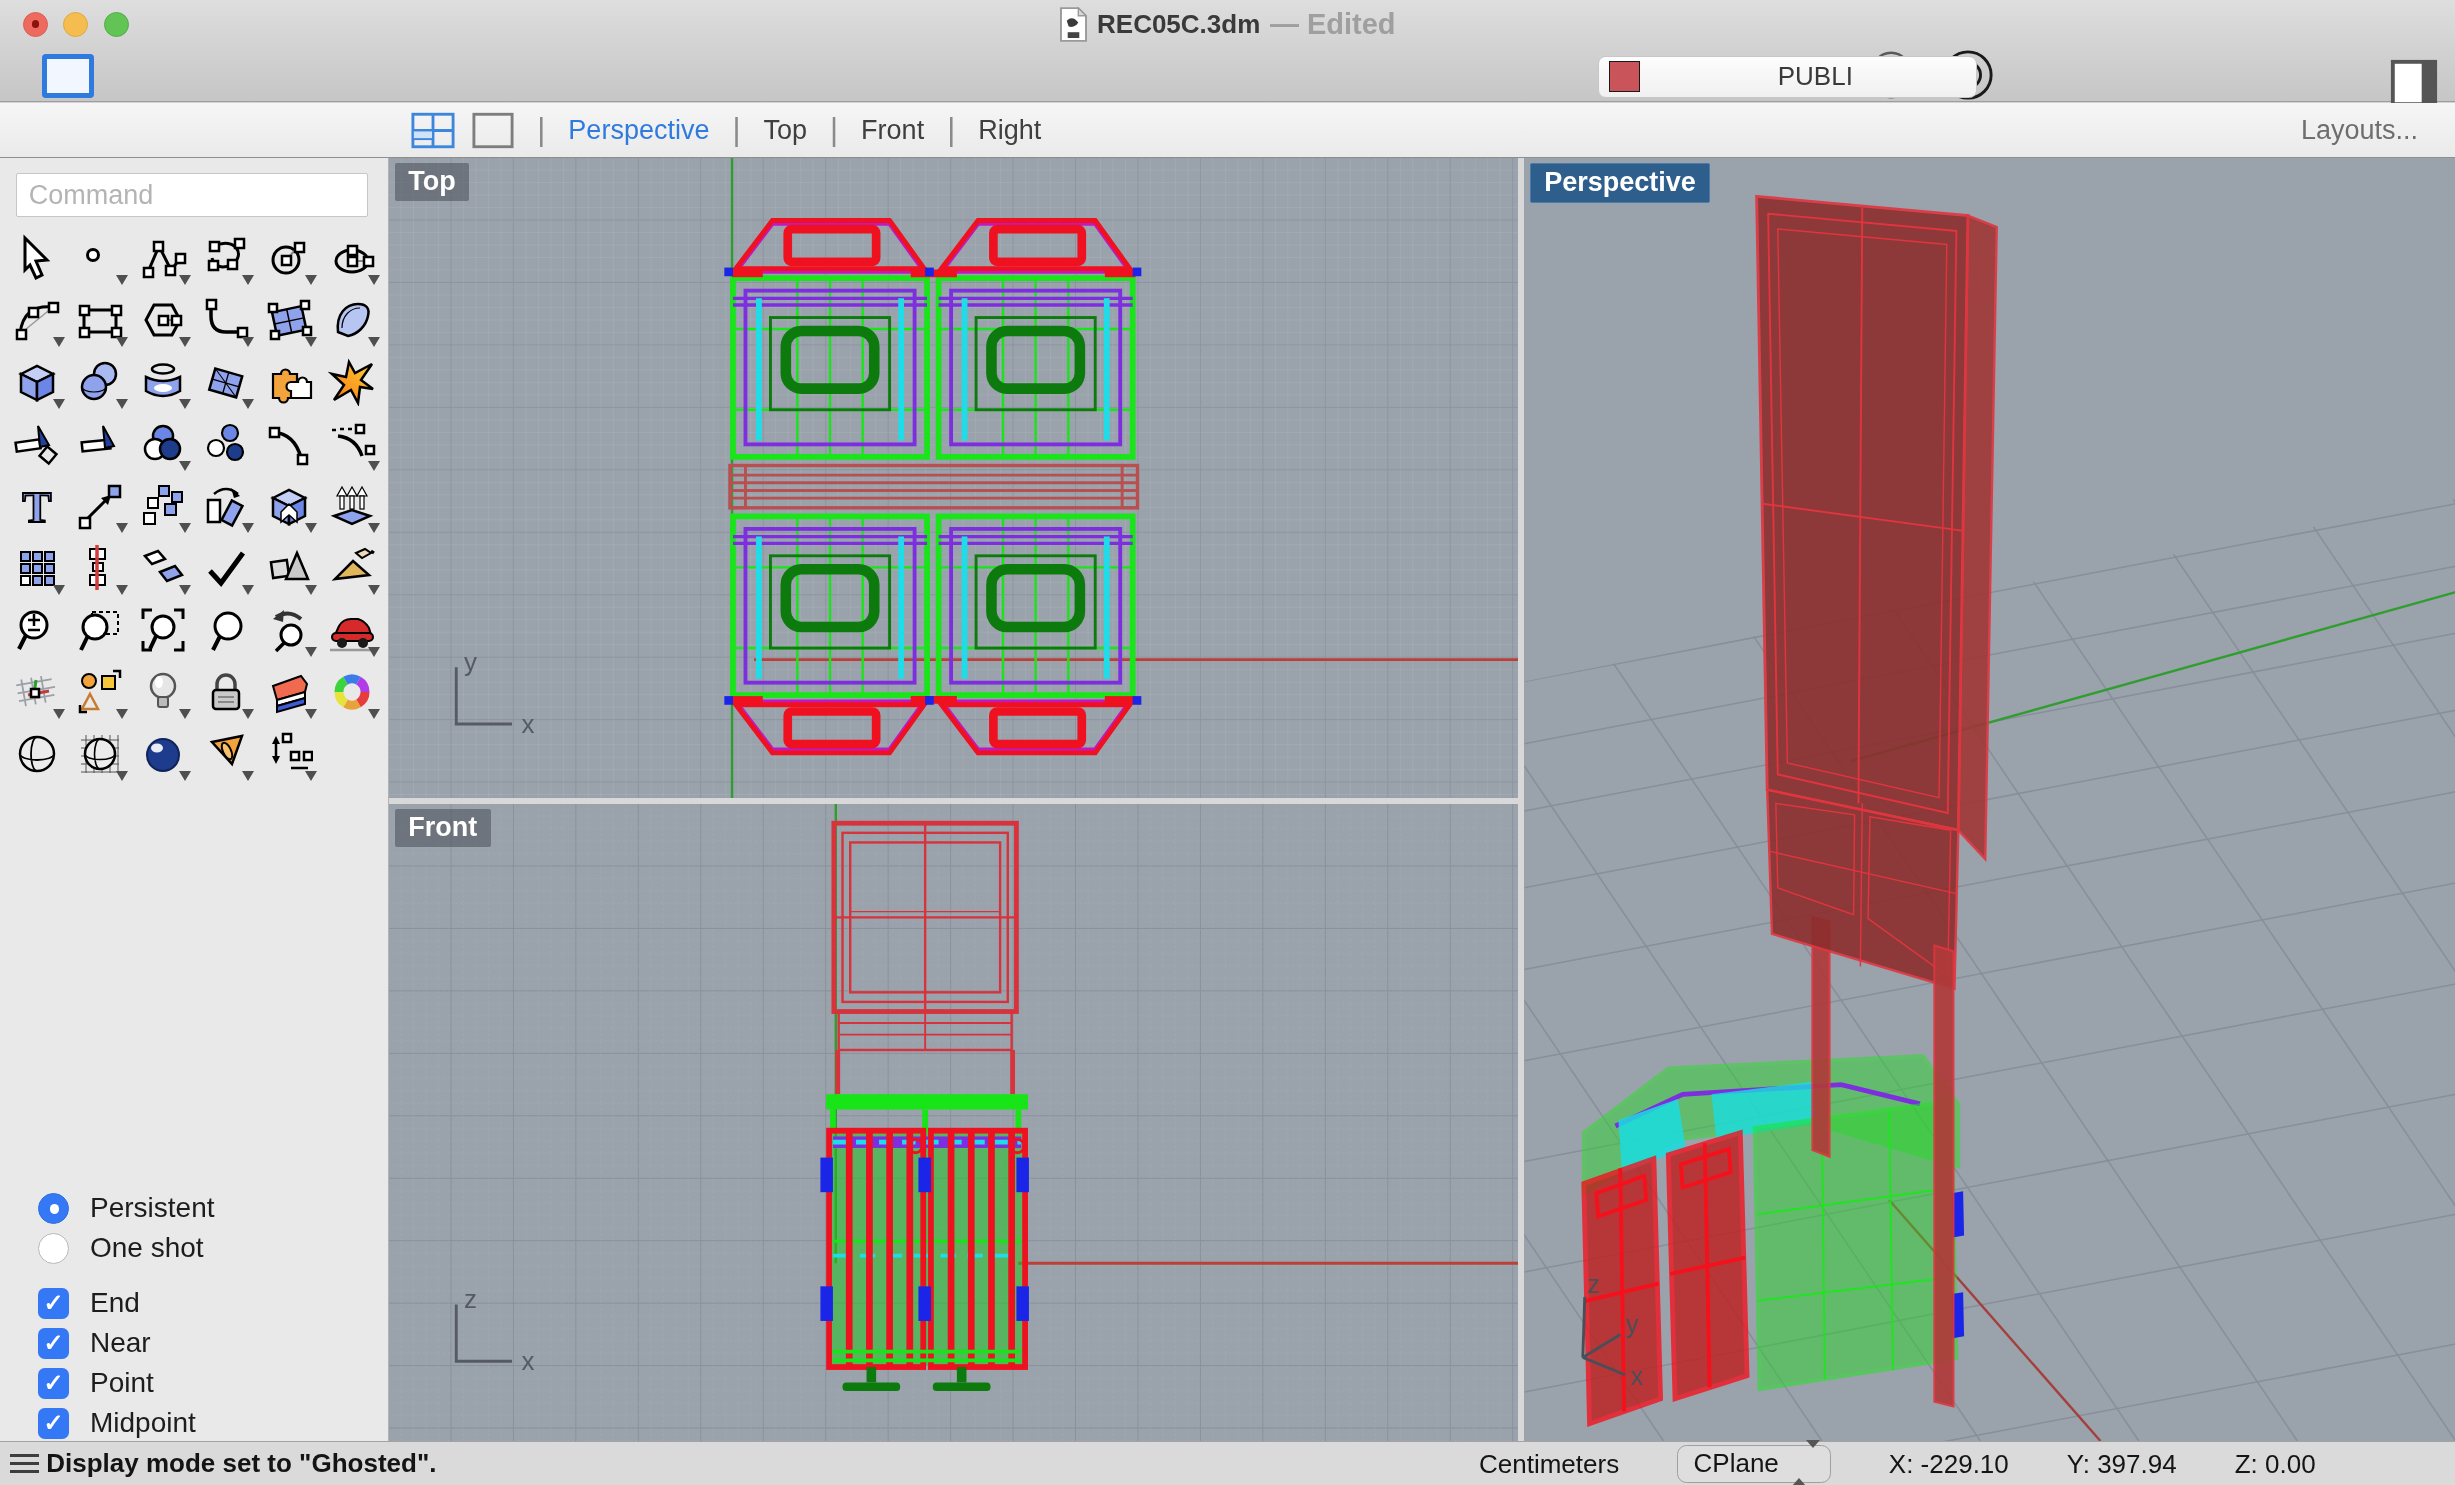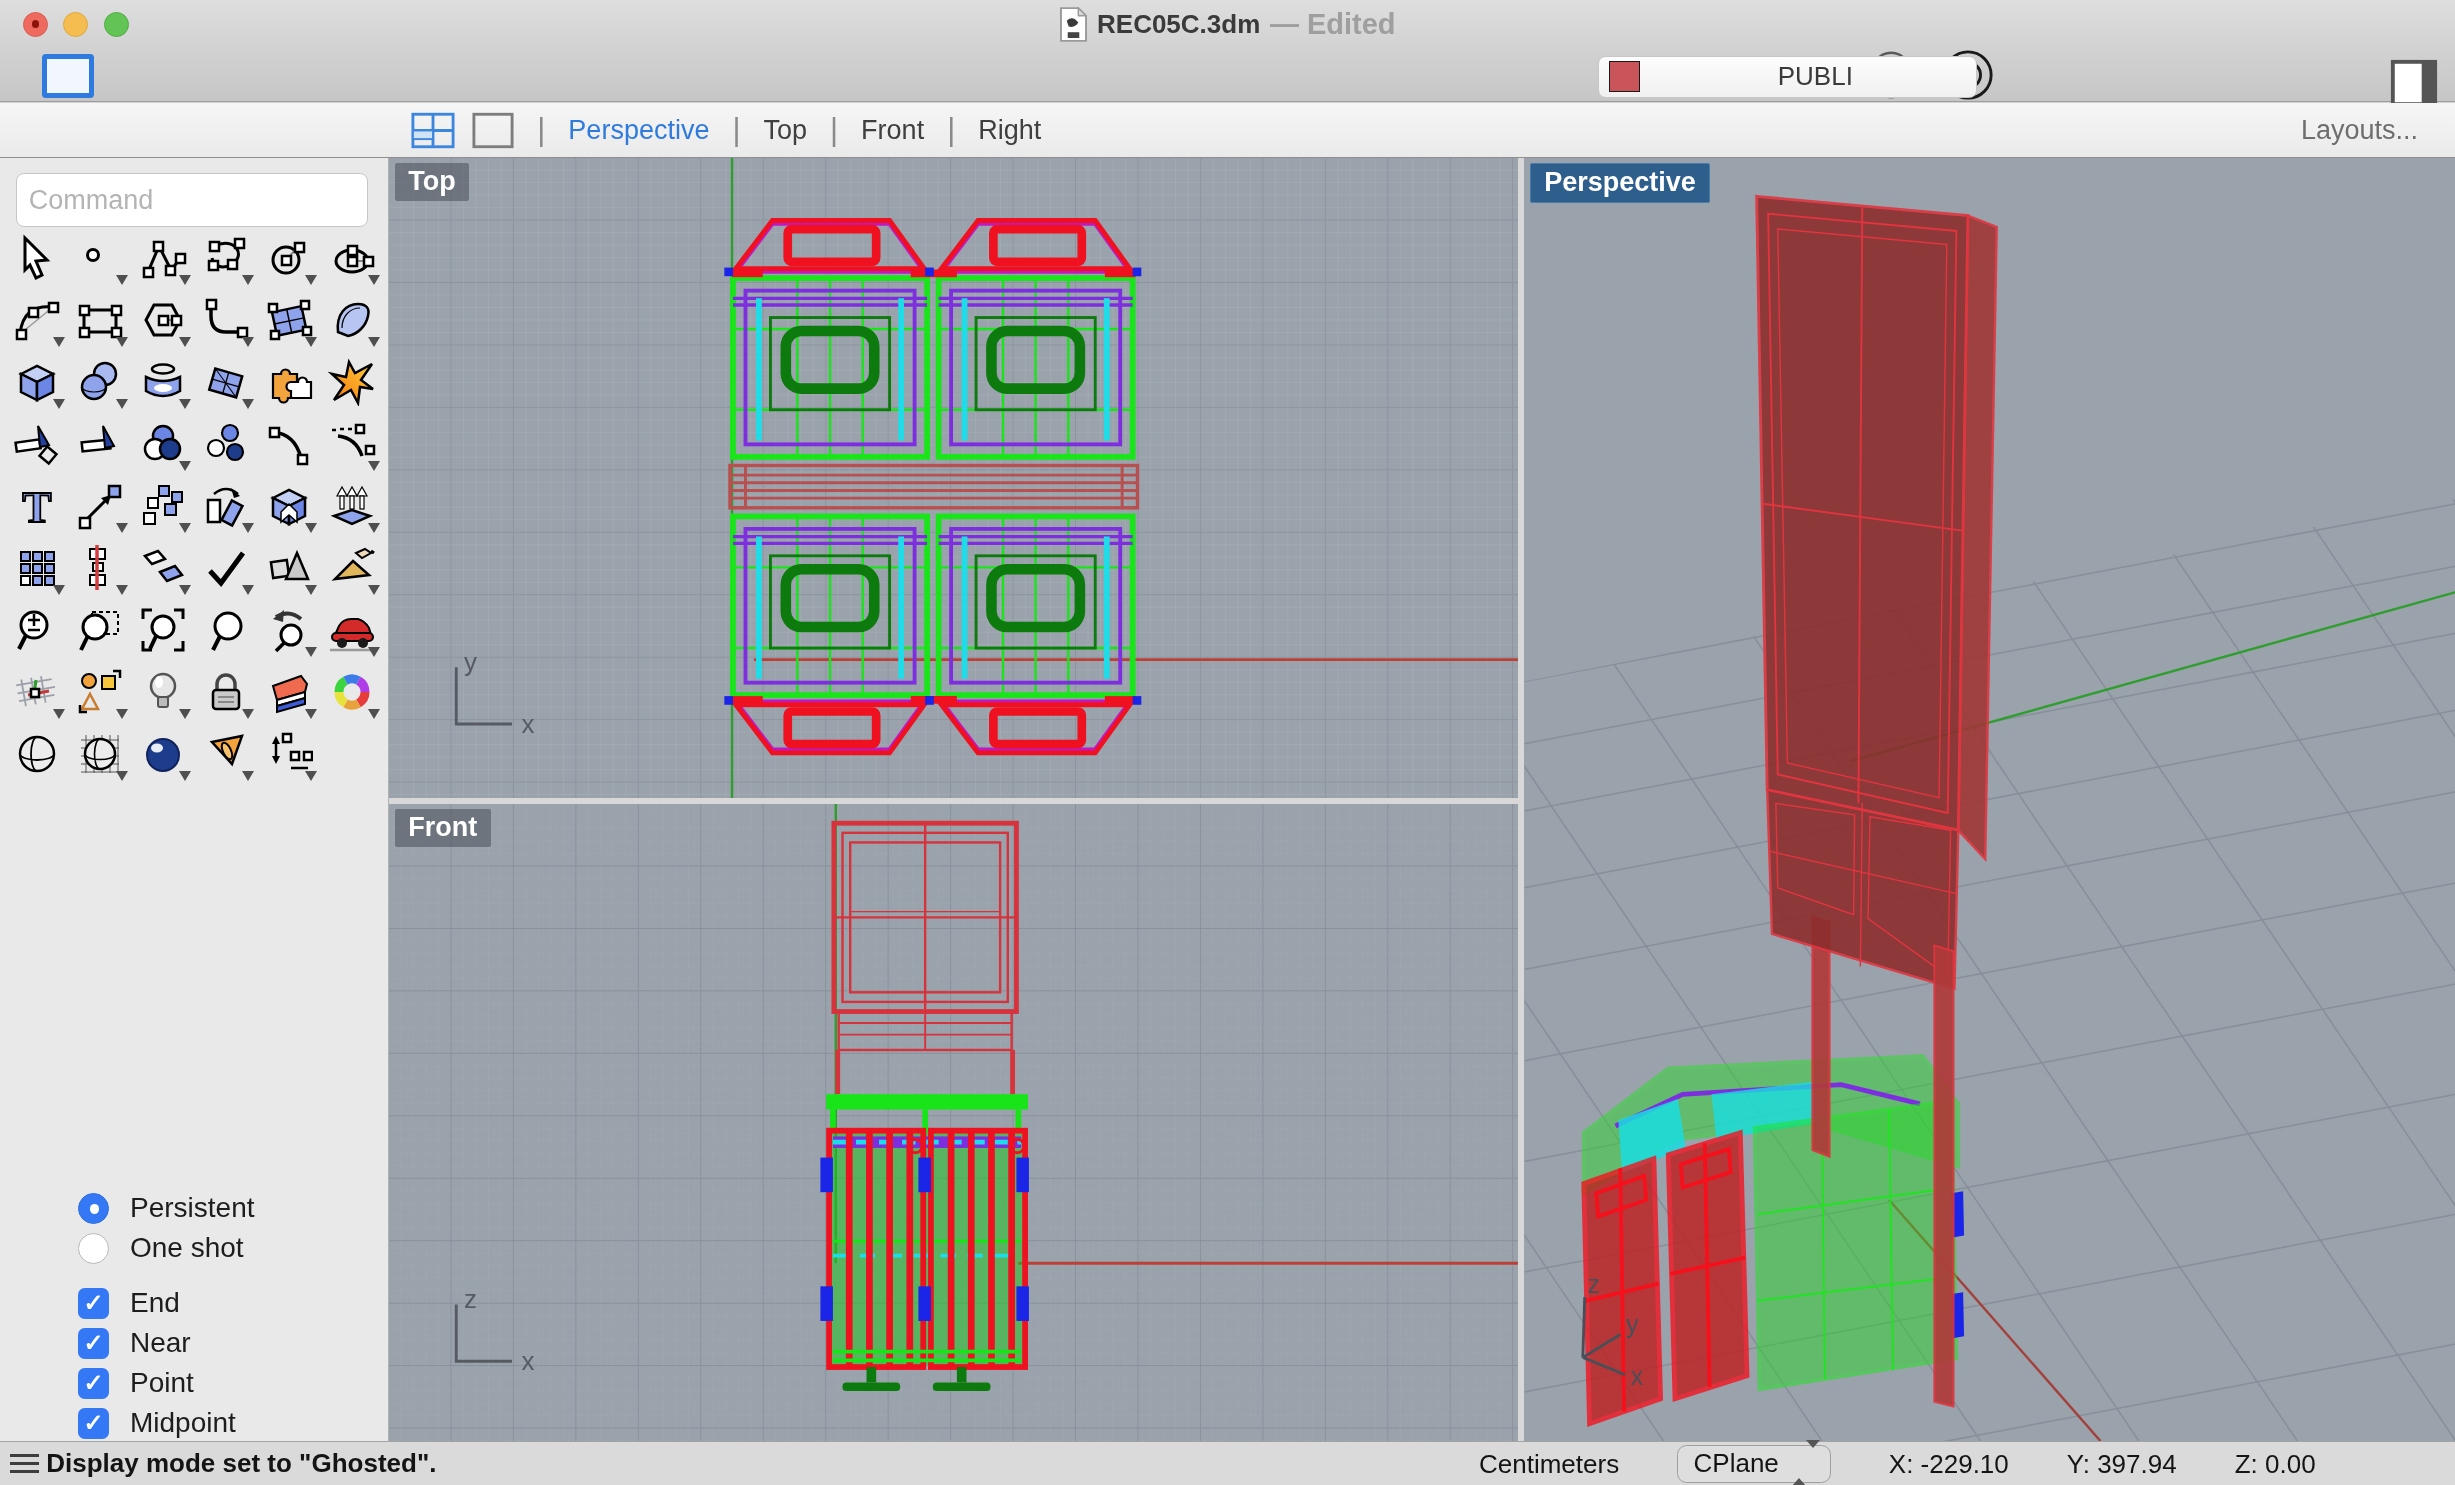--- a/index.html
+++ b/index.html
@@ -38,33 +38,33 @@
     display:flex; align-items:center; }
   #tabbar .pane-icons { display:flex; gap:17.3px; margin-left:411px; align-items:center; }
   .tab-sep { color:#8a8a8a; font-size:31px; margin:0 23px; }
   .vtab { font-size:27px; color:#3f3f3f; }
   .vtab.active { color:#2f7ade; }
   #layouts { position:absolute; right:38px; font-size:27px; color:#6e6e6e; }
 
   
   #sidebar { position:absolute; left:0; top:158px; width:389px; height:1283px;
     background:#e9e9e9; border-right:1px solid #b2b2b2; }
-  #cmd { position:absolute; left:16.3px; top:15.4px; width:352px; height:54px; background:#ffffff;
-    border:1.9px solid #c6c6c6; border-radius:8px; font-size:27px; color:#333; padding:0 11.5px;
+  #cmd { position:absolute; left:16.3px; top:15.4px; width:352px; height:44px; background:#ffffff;
+    border:1.9px solid #c6c6c6; border-radius:2px; font-size:27px; color:#333; padding:0 11.5px;
     font-family:"Liberation Sans", sans-serif; }
   #cmd::placeholder { color:#b4b4b4; }
   #palette { position:absolute; left:5.8px; top:69px; width:380px;
     display:grid; grid-template-columns:repeat(6,63px); grid-auto-rows:62px; }
   .tool-cell { position:relative; width:63px; height:62px; display:flex; align-items:center; justify-content:center; }
   .tool-cell svg { width:48px; height:48px; }
   .dd { position:absolute; right:3.8px; bottom:3.8px; width:0; height:0;
     border-left:6.7px solid transparent; border-right:6.7px solid transparent; border-top:10.6px solid #4f4f4f; }
 
   
-  #osnap { position:absolute; left:0; top:1030px; width:441px;padding-left:40px; }
+  #osnap { position:absolute; left:0; top:1030px; width:441px; }
   .os-row { position:relative; height:40px; display:flex; align-items:center; padding-left:38px; gap:21px; }
   .os-gap { height:15.4px; }
   .radio { width:31px; height:31px; border-radius:50%; border:1.9px solid #b9b9b9; background:#fff; position:relative; }
   .radio.sel { background:#3478f6; border-color:#2f6fe0; }
   .radio.sel::after { content:""; position:absolute; left:10.6px; top:10.6px; width:9.6px; height:9.6px; border-radius:50%; background:#fff; }
   .chk { width:31px; height:31px; border-radius:6.7px; background:#3478f6; color:#fff; font-size:24px;
     display:flex; align-items:center; justify-content:center; font-weight:bold; }
   .os-label { font-size:28px; color:#1d1d1d; }
 
   

